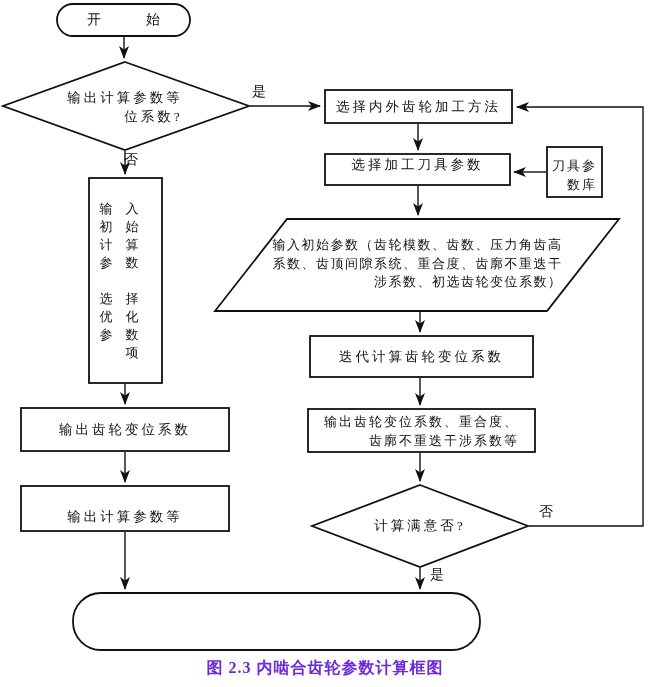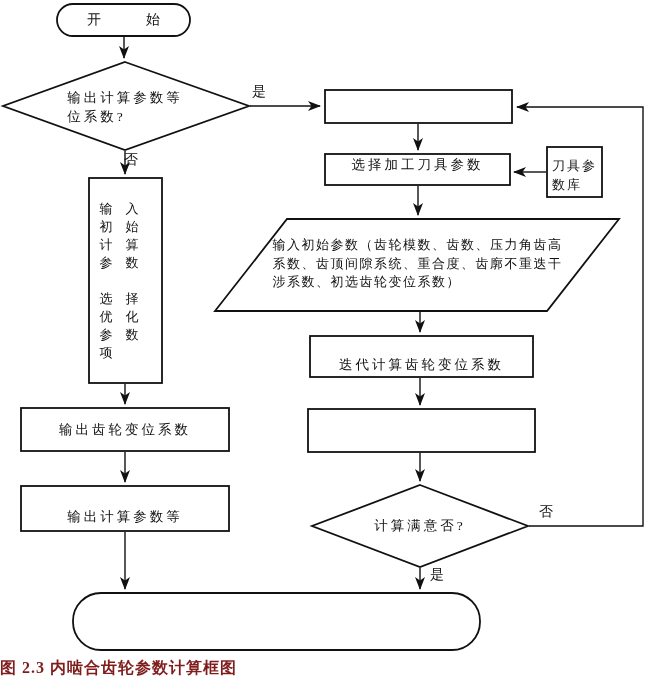--- a/index.html
+++ b/index.html
@@ -2,45 +2,45 @@
 <html><head>
 <meta charset="utf-8">
 <style>
   html,body{margin:0;padding:0;background:#ffffff;}
   #fig{position:relative;width:650px;height:687px;background:#ffffff;
        font-family:"Liberation Serif","DejaVu Serif",serif;color:#111;overflow:hidden;}
   #chart-svg{position:absolute;left:0;top:0;}
   .sh{stroke:#111;stroke-width:1.8;fill:none;}
   .ed{stroke:#111;stroke-width:1.4;fill:none;}
   .lbl{position:absolute;display:flex;align-items:center;justify-content:center;
-       text-align:left;white-space:pre-line;color:#111;font-size:13px;
+       text-align:right;white-space:pre-line;color:#111;font-size:13px;
        line-height:18px;letter-spacing:3px;}
   .edge-lbl{position:absolute;font-size:14px;color:#111;letter-spacing:0;}
   #lbl-start{left:57px;top:4px;width:133px;height:32px;font-size:14px;}
   #lbl-start .sp{letter-spacing:45px;margin-right:-45px;white-space:nowrap;}
   #lbl-d1{left:15px;top:78px;width:220px;height:58px;font-size:13.5px;line-height:19px;}
   #lbl-box1{left:325px;top:90px;width:187px;height:33px;font-size:13.5px;}
   #lbl-box2{left:325px;top:154px;width:185px;height:22px;font-size:13.5px;}
   #lbl-tooldb{left:547px;top:147px;width:55px;height:56px;line-height:19px;letter-spacing:2px;}
   #lbl-para{left:230px;top:219px;width:375px;height:92px;letter-spacing:1.5px;line-height:18.5px;font-family:Liberation Mono, monospace;}
   #lbl-tall{left:89px;top:178px;width:73px;height:205px;letter-spacing:13px;
             padding-left:0;box-sizing:border-box;line-height:18px;}
   #lbl-l2{left:21px;top:408px;width:208px;height:43px;font-size:13.5px;}
   #lbl-l3{left:21px;top:486px;width:208px;height:62px;font-size:13.5px;}
-  #lbl-box3{left:310px;top:336px;width:223px;height:42px;font-size:13.5px;margin-top:8px;}
+  #lbl-box3{left:310px;top:336px;width:223px;height:42px;font-size:13.5px;}
   #lbl-box4{left:308px;top:409px;width:227px;height:43px;line-height:19px;letter-spacing:2px;}
   #lbl-d2{left:312px;top:485px;width:216px;height:82px;font-size:13.5px;}
   #lbl-end{left:73px;top:593px;width:407px;height:57px;font-size:14px;}
   #lbl-end .sp{letter-spacing:152px;margin-right:-152px;white-space:nowrap;}
   #lbl-yes1{left:252px;top:83px;}
   #lbl-no1{left:124px;top:151px;}
   #lbl-no2{left:539px;top:503px;}
   #lbl-yes2{left:430px;top:566px;}
-  #caption{position:absolute;left:0;top:658px;width:650px;
-           font-weight:bold;font-size:16px;letter-spacing:1px;color:#7f1d1d;}
+  #caption{position:absolute;left:0;top:658px;width:650px;text-align:center;
+           font-weight:bold;font-size:16px;letter-spacing:1px;color:#6d28d9;}
 </style>
 </head>
 <body>
 
 <div id="fig">
 
   <svg id="chart-svg" width="650" height="687" viewBox="0 0 650 687">
     <defs>
       <marker id="ah" markerUnits="userSpaceOnUse" markerWidth="15" markerHeight="12" refX="12" refY="5" orient="auto">
         <path d="M0,0 L13,5 L0,10 L3.5,5 Z" fill="#111"></path>
@@ -75,38 +75,41 @@
     <line class="ed" x1="125" y1="384" x2="125" y2="404" marker-end="url(#ah)"></line>
     <line class="ed" x1="125" y1="452" x2="125" y2="482" marker-end="url(#ah)"></line>
     <line class="ed" x1="125" y1="532" x2="125" y2="589" marker-end="url(#ah)"></line>
   </svg>
 
   <div class="lbl" id="lbl-start">
     <span class="sp">开始</span>
   </div>
   <div class="lbl" id="lbl-d1">输出计算参数等
 位系数?</div>
+  <div class="lbl" id="lbl-box1">选择内外齿轮加工方法</div>
   <div class="lbl" id="lbl-box2">选择加工刀具参数</div>
   <div class="lbl" id="lbl-tooldb">刀具参
 数库</div>
   <div class="lbl" id="lbl-para">输入初始参数（齿轮模数、齿数、压力角齿高
 系数、齿顶间隙系统、重合度、齿廓不重迭干
 涉系数、初选齿轮变位系数）</div>
   <div class="lbl" id="lbl-tall">输入
 初始
 计算
 参数
 
 选择
 优化
 参数
 项</div>
   <div class="lbl" id="lbl-l2">输出齿轮变位系数</div>
   <div class="lbl" id="lbl-l3">输出计算参数等</div>
   <div class="lbl" id="lbl-box3">迭代计算齿轮变位系数</div>
+  <div class="lbl" id="lbl-box4">输出齿轮变位系数、重合度、
+齿廓不重迭干涉系数等</div>
   <div class="lbl" id="lbl-d2">计算满意否?</div>
 
   <div class="edge-lbl" id="lbl-yes1">是</div>
   <div class="edge-lbl" id="lbl-no1">否</div>
   <div class="edge-lbl" id="lbl-no2">否</div>
   <div class="edge-lbl" id="lbl-yes2">是</div>
 
   <div id="caption">图 2.3  内啮合齿轮参数计算框图</div>
 </div>
 

